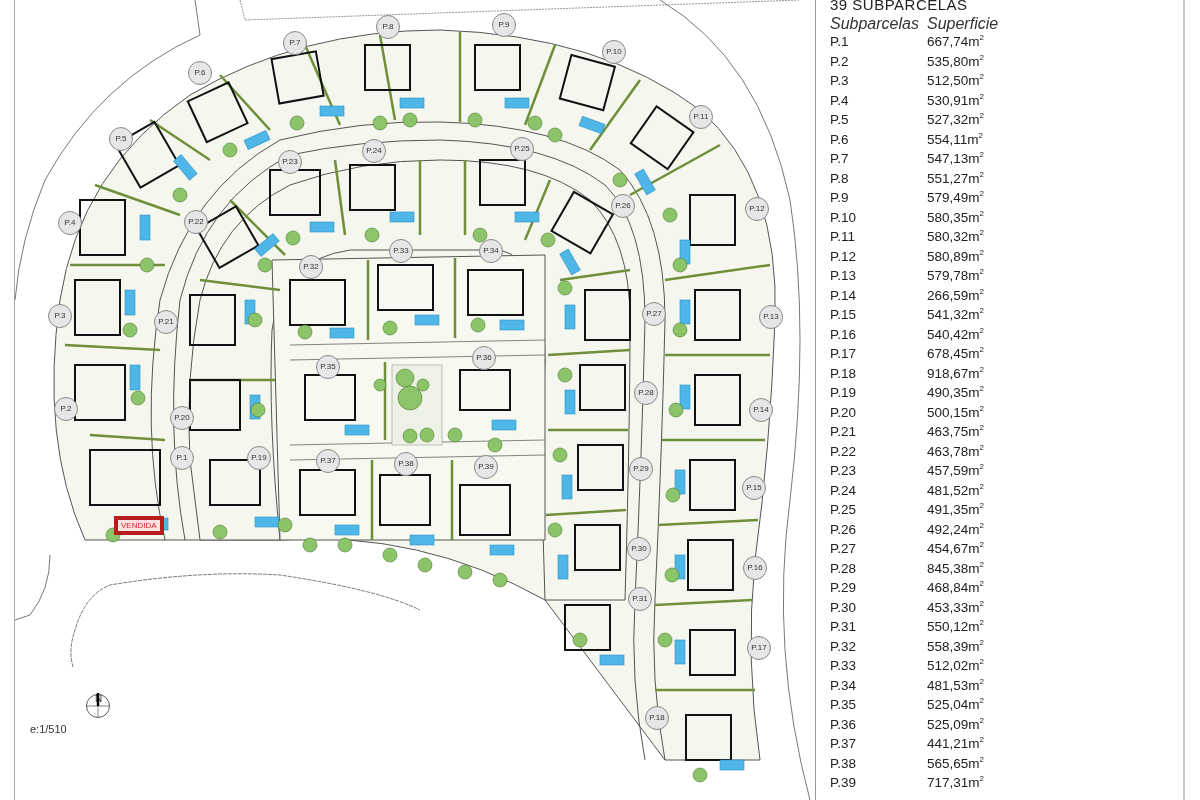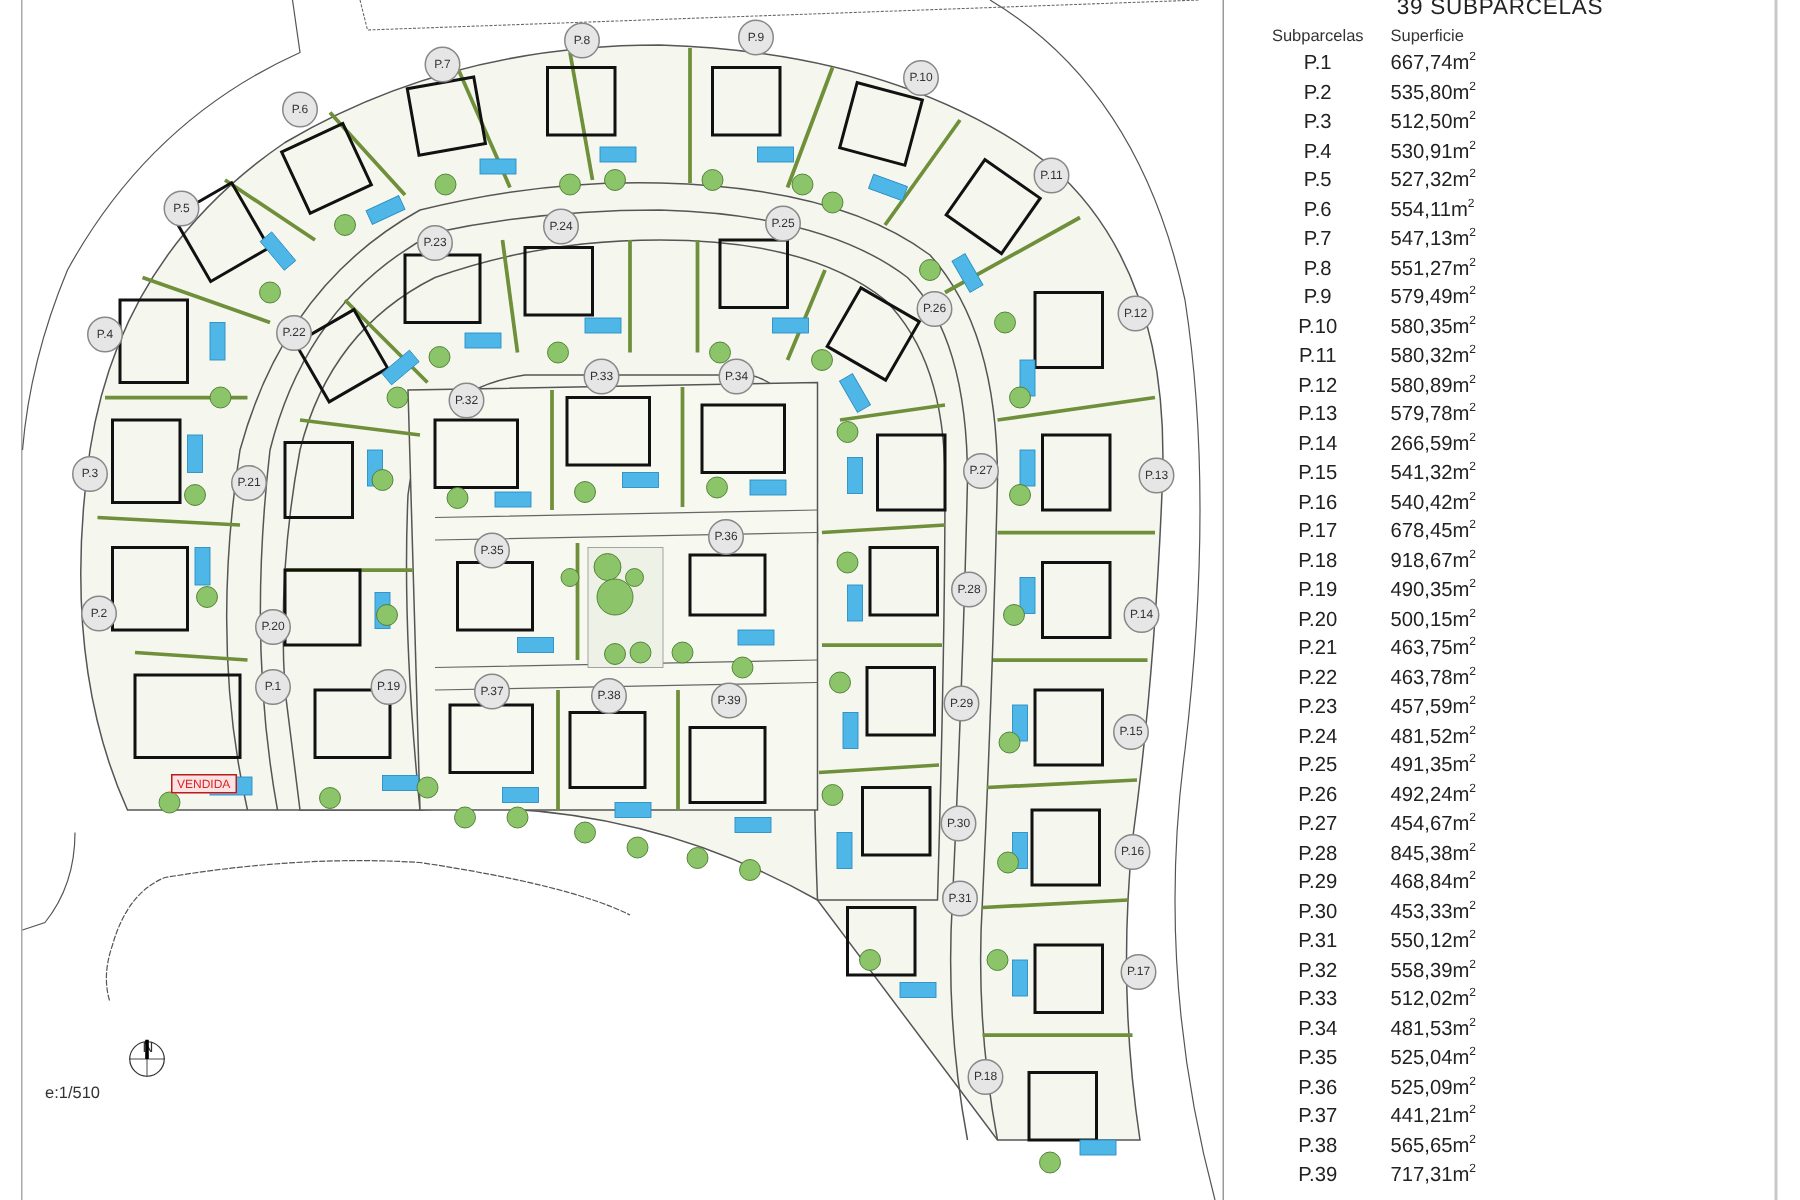--- a/index.html
+++ b/index.html
@@ -3,28 +3,28 @@
 <meta charset="utf-8">
 <style>
   html,body{margin:0;padding:0;background:#fff;}
   body{width:1200px;height:800px;position:relative;overflow:hidden;font-family:"Liberation Sans",sans-serif;color:#222;}
   #plan{position:absolute;left:0;top:0;width:820px;height:800px;}
   #plan svg{position:absolute;left:0;top:0;}
   .frame-left{position:absolute;left:14px;top:0;width:1px;height:800px;background:#aaa;}
   .frame-right{position:absolute;left:1183px;top:0;width:2px;height:800px;background:#c8c8c8;}
   .plan-divider{position:absolute;left:815px;top:0;width:1px;height:800px;background:#999;}
   .lot-label{position:absolute;width:22px;height:22px;border-radius:50%;background:#e6e6e6;border:1px solid #888;font-size:8px;line-height:22px;text-align:center;color:#333;transform:translate(-11px,-11px);white-space:nowrap;}
-  .sold-tag{position:absolute;left:114px;top:516px;font-size:8px;color:#d22;background:#fbe3e3;border:1px solid #b91c1c;padding:0 3px;line-height:11px;text-align:center;}
+  .sold-tag{position:absolute;left:114px;top:516px;font-size:8px;color:#d22;background:#fbe3e3;border:4px solid #b91c1c;padding:0 3px;line-height:11px;text-align:center;}
   .scale{position:absolute;left:30px;top:723px;font-size:11px;color:#333;}
   .north{position:absolute;left:85px;top:693px;width:30px;height:42px;}
   .north .n{position:absolute;left:10px;top:0;font-size:10px;color:#333;}
   .north .c{position:absolute;left:2px;top:12px;width:26px;height:26px;}
-  #table{position:absolute;left:830px;top:0;width:340px;text-align:center;}
+  #table{position:absolute;left:830px;top:0;width:340px;}
   .tbl-title{font-size:15px;letter-spacing:0.5px;margin-top:-3px;height:16px;line-height:16px;color:#222;}
-  .tbl-head{display:flex;font-size:11px;color:#333;height:16px;line-height:16px;margin-top:3px;}
+  .tbl-head{display:flex;font-size:16px;color:#333;height:16px;line-height:16px;margin-top:3px;font-style:italic;}
   .tbl-head .c1{width:97px;}
   .row{display:flex;font-size:13.5px;height:19.5px;line-height:19.5px;color:#222;}
   .row .c1{width:97px;}
   .row sup{font-size:8px;vertical-align:6px;line-height:0;}
 </style>
 </head>
 <body>
 
 <div class="frame-left"></div>
 <div class="frame-right"></div>

